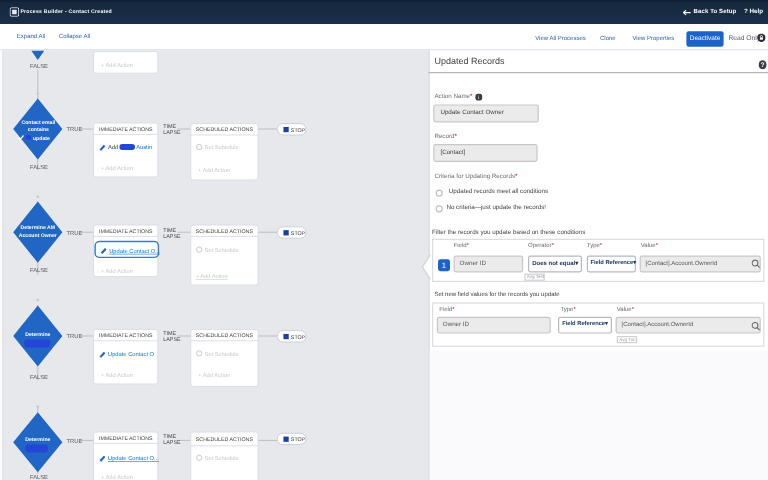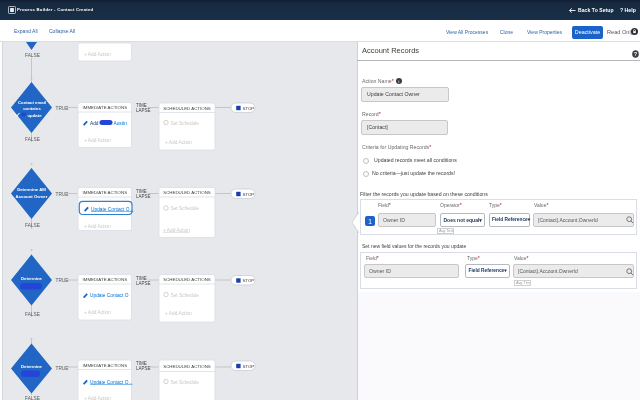--- a/index.html
+++ b/index.html
@@ -212,21 +212,21 @@
         </g>
     </g>
   </svg>
 
   <div class="abs" style="left:357px;top:42px;width:283px;height:358px;background:#fff;border-left:1px solid #cdd0d5;"></div>
   <svg class="abs" style="left:351px;top:212px;" width="8" height="21" viewBox="0 0 8 21">
     <polygon points="8,0 8,21 1,10.5" fill="#fff"></polygon>
     <polyline points="8,0 1,10.5 8,21" fill="none" stroke="#cdd0d5" stroke-width="0.9"></polyline>
   </svg>
 
-  <div class="abs" style="left:362px;top:46px;font-size:7.5px;color:#3e3e3c;">Account Records</div>
+  <div class="abs" style="left:362px;top:46px;font-size:7.5px;color:#3e3e3c;">Updated Records</div>
   <svg class="abs" style="left:632px;top:50px;" width="7" height="8" viewBox="0 0 7 8">
       <ellipse cx="3.5" cy="4" rx="3.3" ry="3.8" fill="#3c3c44"></ellipse>
       <text x="3.5" y="6.2" font-size="5.6" font-weight="bold" fill="#fff" text-anchor="middle">?</text>
     </svg>
   <div class="abs" style="left:357px;top:60px;width:283px;height:1px;background:#b3b6bb;"></div>
 
   <div class="abs" style="left:362px;top:78px;font-size:5.2px;color:#6b6b6b;">Action Name<span style="color:#c00;">*</span></div>
   <svg class="abs" style="left:396px;top:77.5px;" width="6" height="6" viewBox="0 0 6 6">
       <circle cx="3" cy="3" r="3" fill="#3a3a44"></circle>
       <text x="3" y="4.8" font-size="4.6" fill="#fff" text-anchor="middle" font-family="Liberation Serif">i</text>

